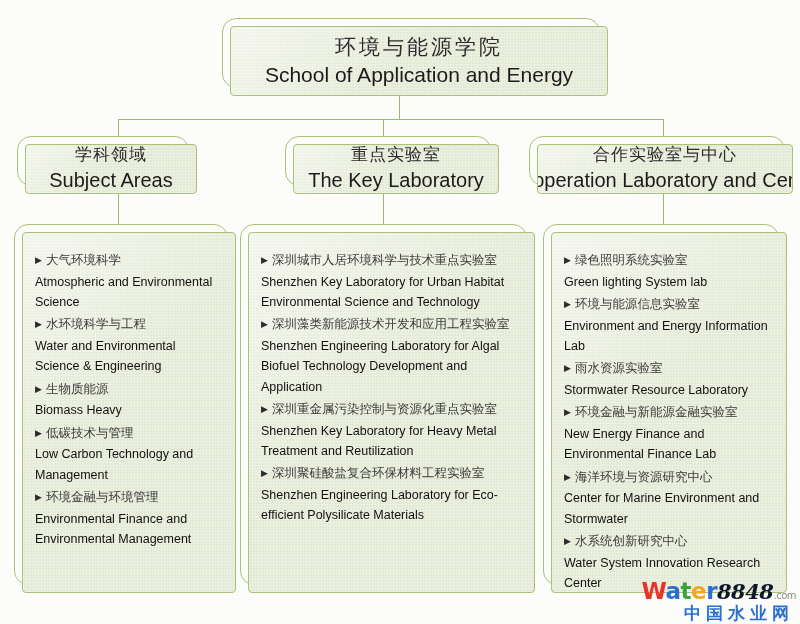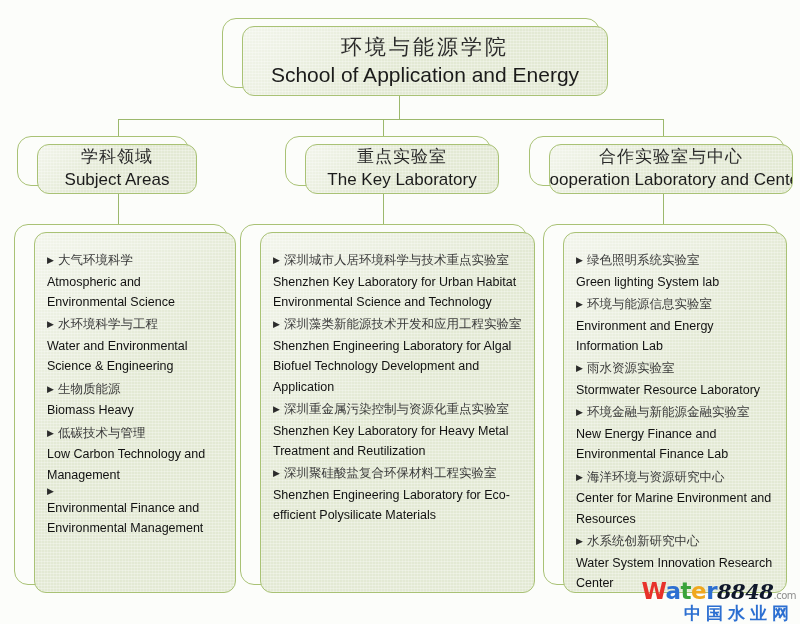--- a/index.html
+++ b/index.html
@@ -39,49 +39,48 @@
     background: transparent;
   }
   
   .node .face {
     position: absolute;
     left: 8px;
     top: 8px;
     right: 0;
     bottom: 0;
     border: 1px solid #a9c275;
-    border-radius: 12px;
+    border-radius: 4px;
     background-color: #e3e9d4;
     background-image:
       linear-gradient(135deg, rgba(255,255,255,0.55) 0%, rgba(255,255,255,0.0) 45%),
       repeating-linear-gradient(0deg, rgba(255,255,255,0.30) 0px, rgba(255,255,255,0.30) 1px, rgba(0,0,0,0) 1px, rgba(0,0,0,0) 3px),
       repeating-linear-gradient(90deg, rgba(255,255,255,0.22) 0px, rgba(255,255,255,0.22) 1px, rgba(0,0,0,0) 1px, rgba(0,0,0,0) 3px);
     box-sizing: border-box;
     overflow: hidden;
-    margin-left: 12px;
   }
 
   
   .head .face {
     display: flex;
     flex-direction: column;
     align-items: center;
     justify-content: center;
     text-align: center;
     color: #1b1b1b;
   }
   .head .cn {
     font-size: 17px;
     line-height: 1.35;
     letter-spacing: 1px;
     color: #2b2b2b;
     white-space: nowrap;
   }
   .head .en {
-    font-size: 17px;
+    font-size: 20px;
     line-height: 1.35;
     color: #1b1b1b;
     white-space: nowrap;
   }
 
   #node-root .cn { font-size: 21px; letter-spacing: 3px; }
   #node-root .en { font-size: 21px; }
 
   
   .panel .face {
@@ -243,20 +242,21 @@
           <li class="entry">
             <div class="cn-line">
               <span class="tri">▶</span>
               <span>低碳技术与管理</span>
             </div>
             <div class="en-line">Low Carbon Technology and Management</div>
           </li>
           <li class="entry">
             <div class="cn-line">
               <span class="tri">▶</span>
+              <span>环境金融与环境管理</span>
             </div>
             <div class="en-line">Environmental Finance and Environmental Management</div>
           </li>
         </ul>
     </div>
   </div>
 
   <div class="node panel" style="left:240px; top:224px; width:295px; height:369px;">
     <div class="shade"></div>
     <div class="face">
@@ -323,21 +323,21 @@
               <span class="tri">▶</span>
               <span>环境金融与新能源金融实验室</span>
             </div>
             <div class="en-line">New Energy Finance and Environmental Finance Lab</div>
           </li>
           <li class="entry">
             <div class="cn-line">
               <span class="tri">▶</span>
               <span>海洋环境与资源研究中心</span>
             </div>
-            <div class="en-line">Center for Marine Environment and Resources</div>
+            <div class="en-line">Center for Marine Environment and Stormwater</div>
           </li>
           <li class="entry">
             <div class="cn-line">
               <span class="tri">▶</span>
               <span>水系统创新研究中心</span>
             </div>
             <div class="en-line">Water System Innovation Research Center</div>
           </li>
         </ul>
     </div>

